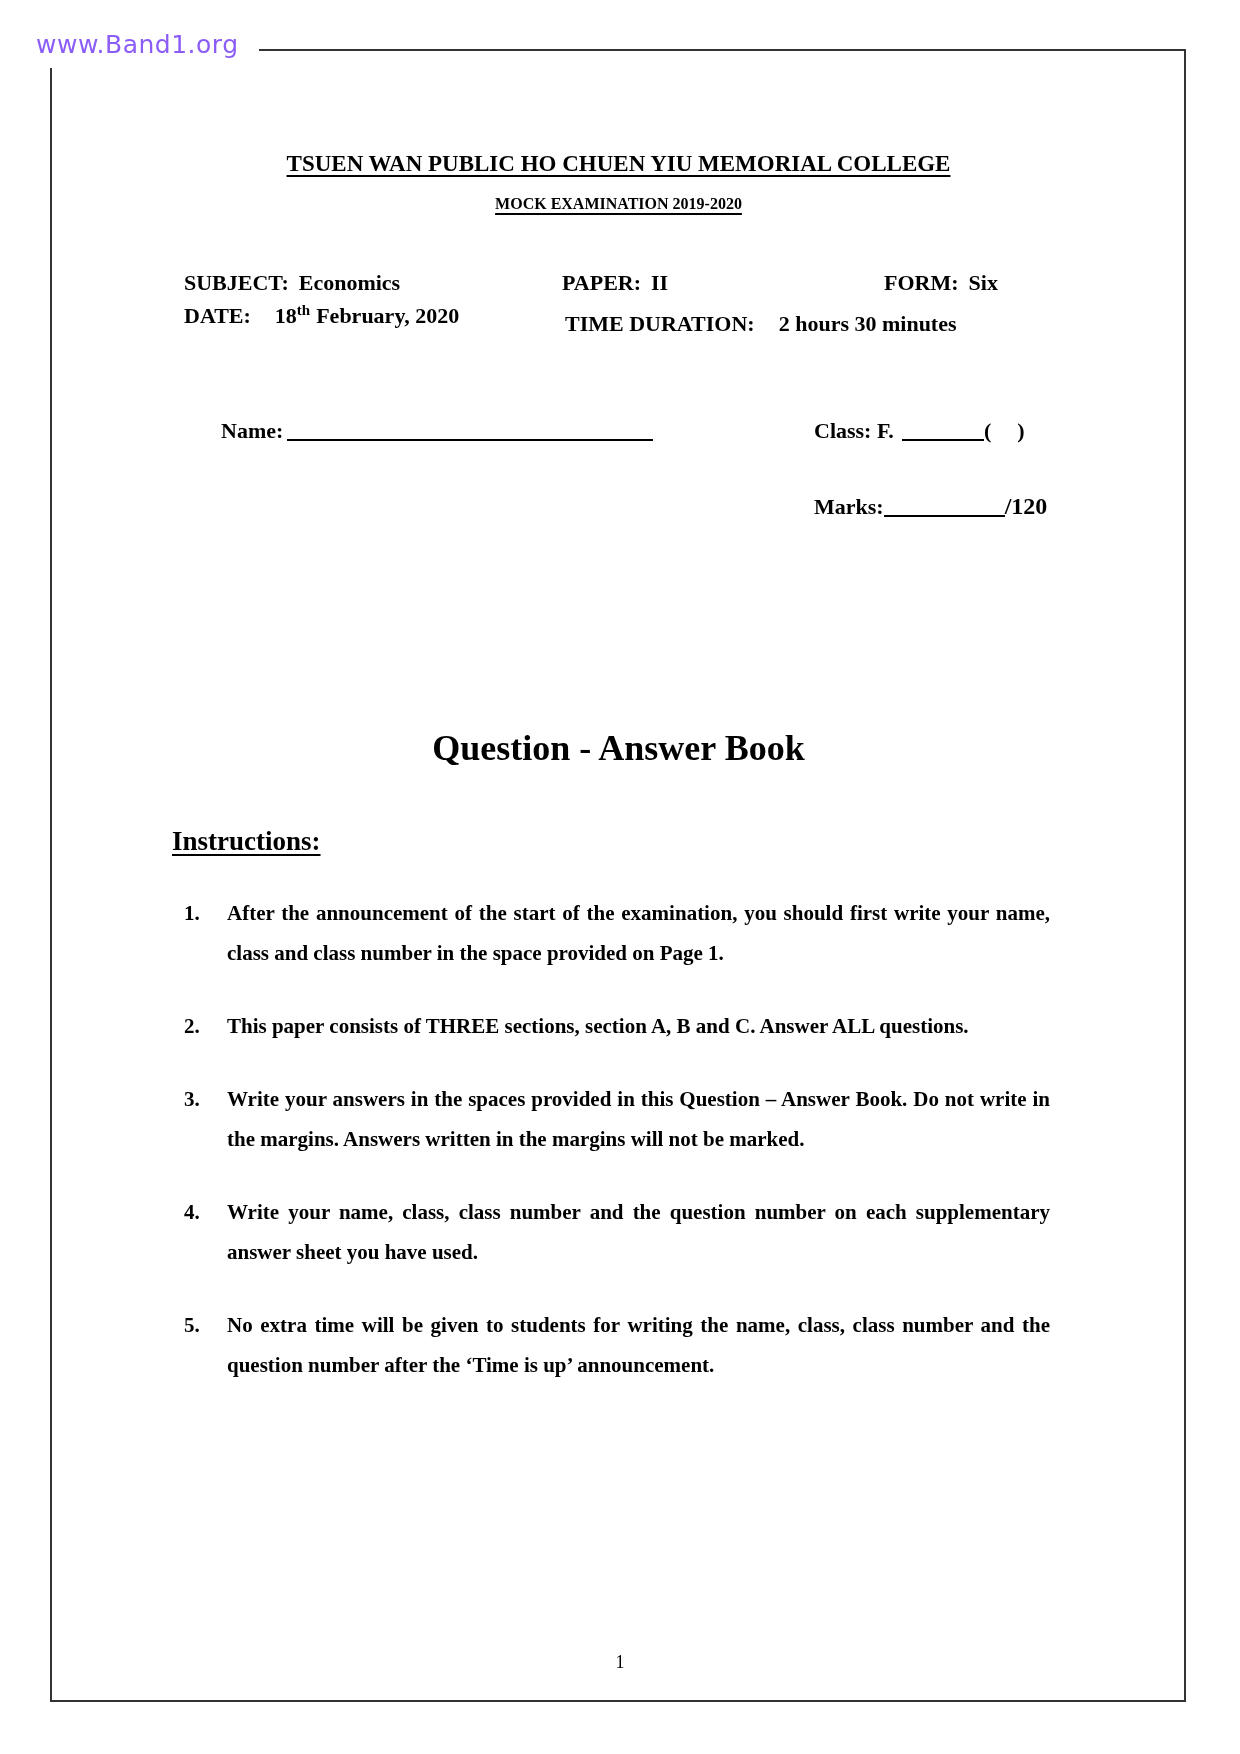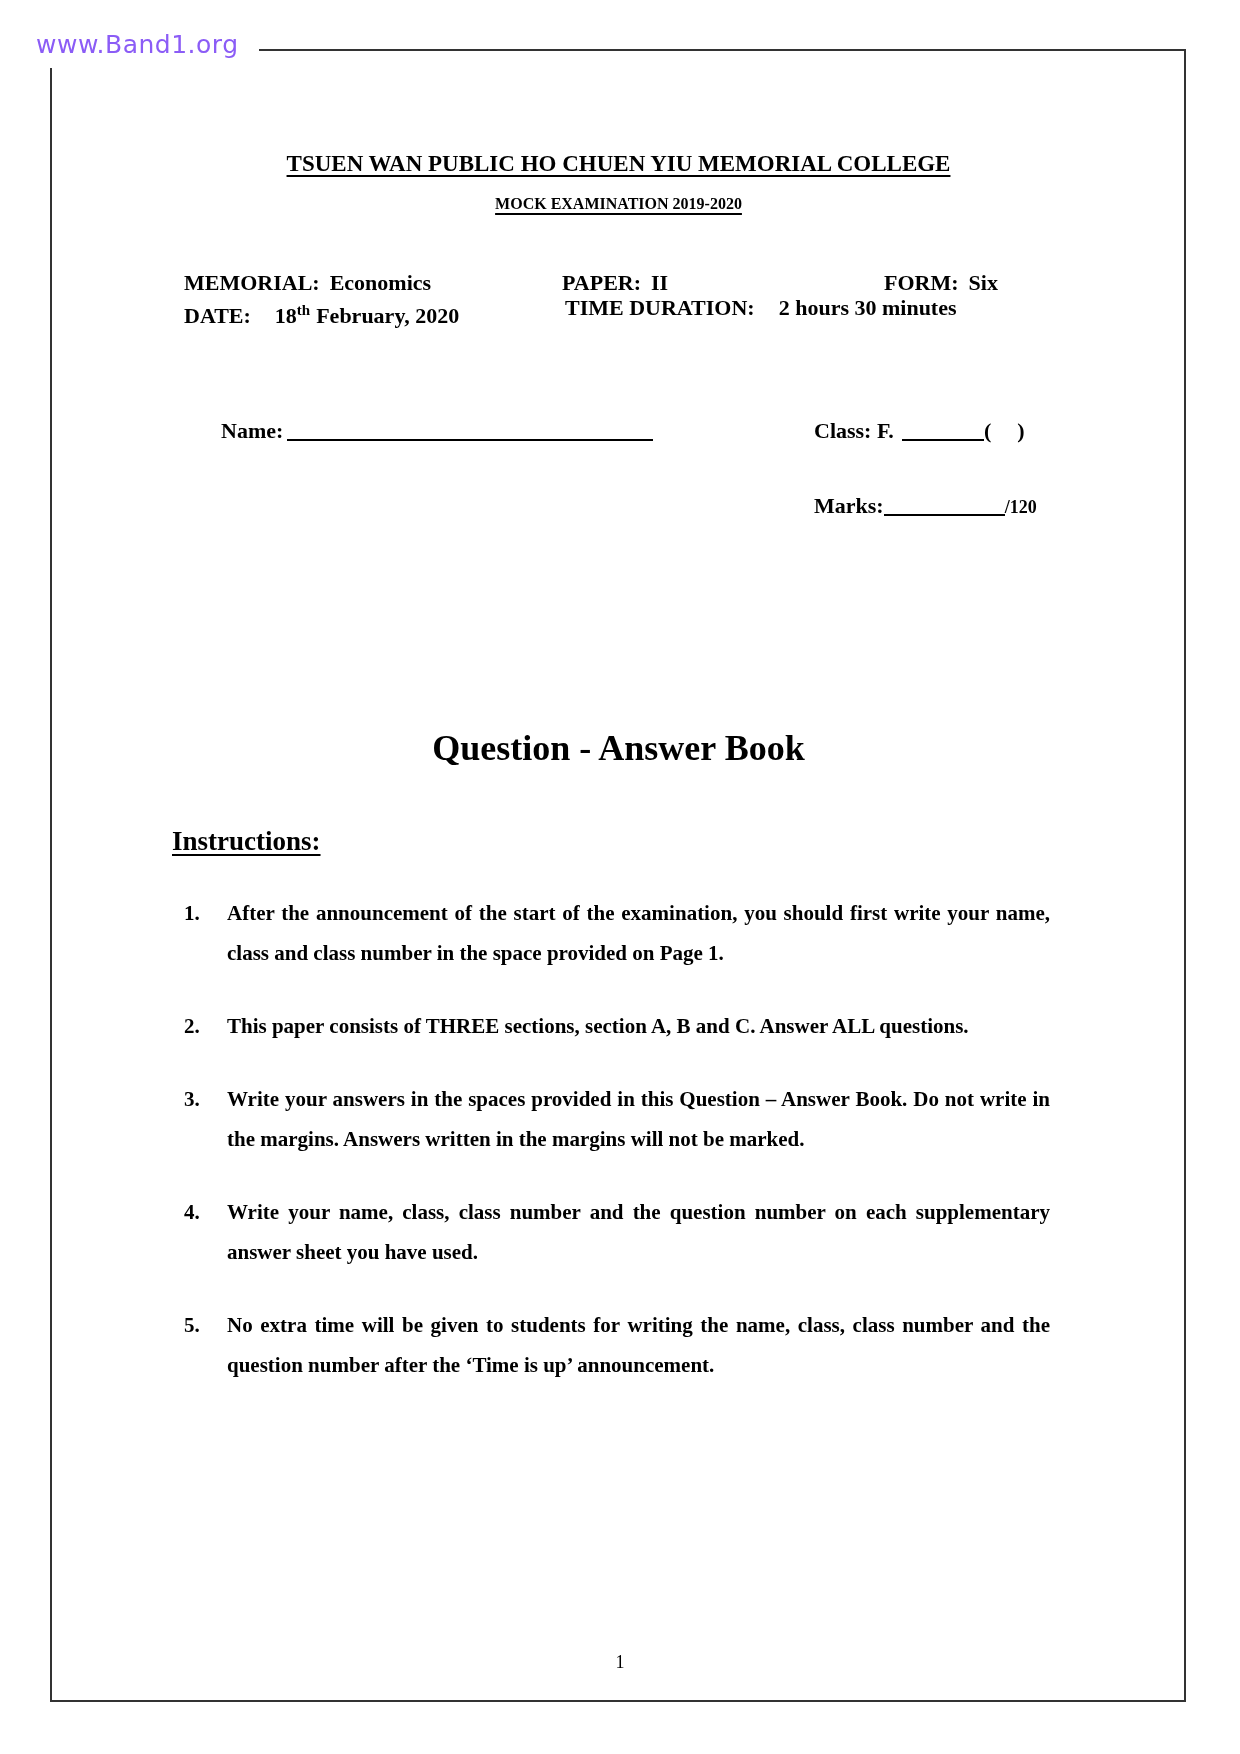--- a/index.html
+++ b/index.html
@@ -40,21 +40,21 @@
   .lbl-wide{margin-right:24px;}
   sup.ord{font-size:15px;line-height:0;vertical-align:super;font-weight:bold;}
 
   
   .fillrow{font-size:22px;font-weight:bold;line-height:26px;white-space:nowrap;margin-left:37px;}
   .blank{
     display:inline-block;border-bottom:2px solid #000;height:4px;
     position:relative;top:3px;
   }
   .paren-gap{display:inline-block;width:26px;}
-  .marks-total{font-size:18px;}
+  .marks-total{font-size:24px;}
 
   
   .book-title{
     left:184px;top:724px;width:869px;text-align:center;
     font-size:36px;font-weight:bold;line-height:48px;
   }
 
   .instr-heading{
     left:172px;top:827px;font-size:27px;font-weight:bold;line-height:28px;
   }
@@ -75,33 +75,33 @@
 
 <div class="abs frame"></div>
 
 <div class="abs watermark">www.Band1.org</div>
 
 <div class="abs school-title"><span class="uline">TSUEN WAN PUBLIC HO CHUEN YIU MEMORIAL COLLEGE</span></div>
 
 <div class="abs exam-title"><span class="uline">MOCK EXAMINATION 2019-2020</span></div>
 
 <div class="abs inforow" style="left:184px;top:270px;">
-  <span class="lbl">MEMORIAL:</span><span>Economics</span>
+  <span class="lbl">SUBJECT:</span><span>Economics</span>
 </div>
 <div class="abs inforow" style="left:562px;top:270px;">
   <span class="lbl">PAPER:</span><span>II</span>
 </div>
 <div class="abs inforow" style="left:884px;top:270px;">
   <span class="lbl">FORM:</span><span>Six</span>
 </div>
 
 <div class="abs inforow" style="left:184px;top:303px;">
   <span class="lbl-wide">DATE:</span><span>18</span><sup class="ord">th</sup><span style="margin-left:6px;">February, 2020</span>
 </div>
-<div class="abs inforow" style="left:565px;top:295px;">
+<div class="abs inforow" style="left:565px;top:311px;">
   <span class="lbl-wide">TIME DURATION:</span><span>2 hours 30 minutes</span>
 </div>
 
 <div class="abs fillrow" style="left:184px;top:418px;">
   <span>Name:</span><span class="blank" style="width:366px;margin-left:4px;"></span>
 </div>
 <div class="abs fillrow" style="left:777px;top:418px;">
   <span>Class: F.</span><span class="blank" style="width:82px;margin-left:8px;"></span><span>(</span><span class="paren-gap"></span><span>)</span>
 </div>
 

